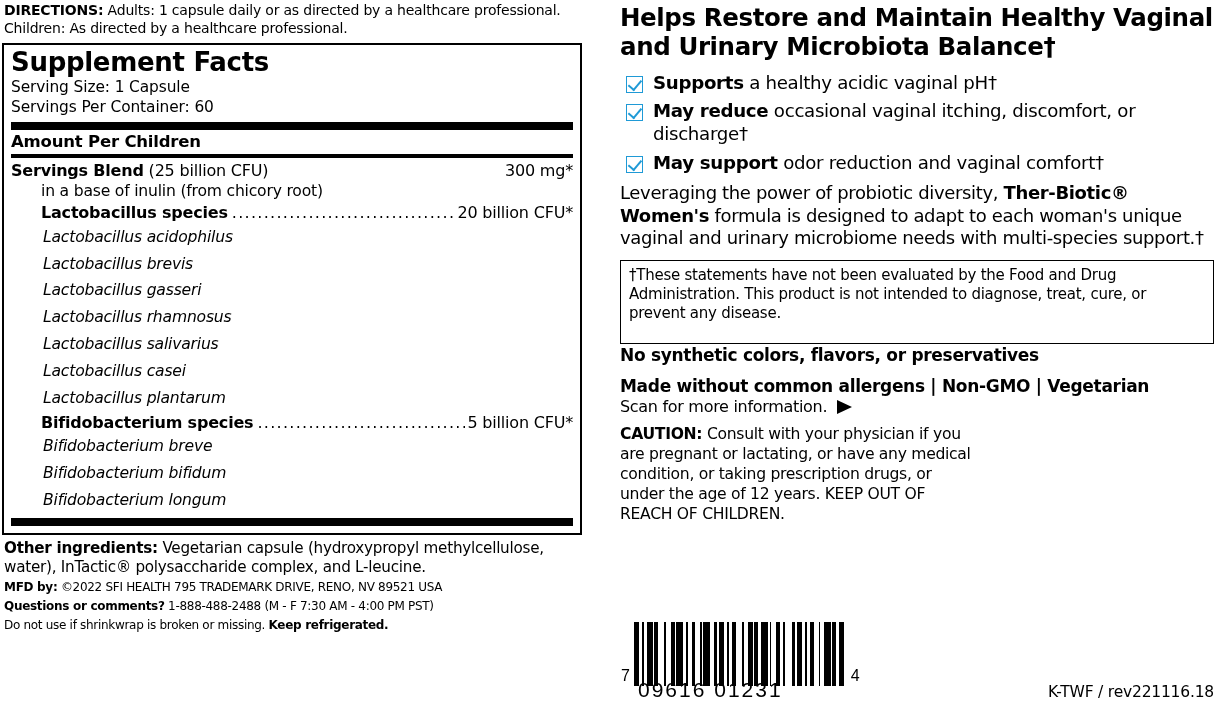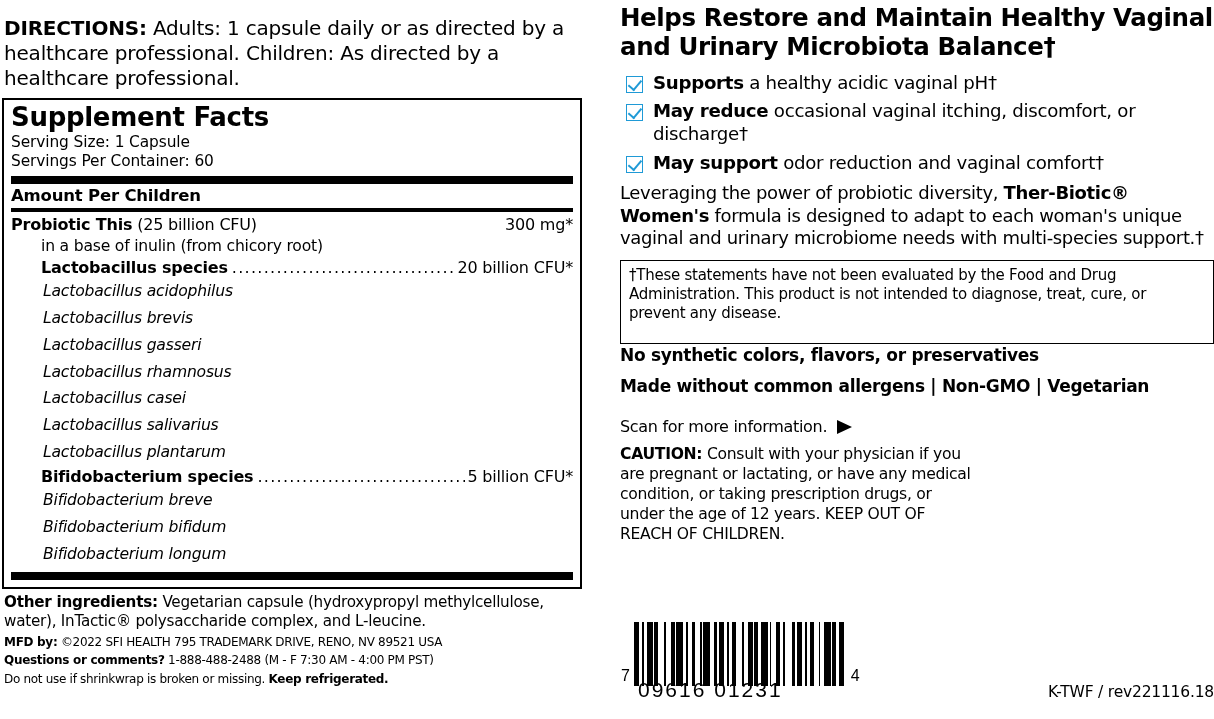--- a/index.html
+++ b/index.html
@@ -22,23 +22,23 @@
 
   
   .left-col {
     position: absolute;
     left: 0px;
     top: 0px;
     width: 594px;
     height: 719px;
   }
   .directions {
-    font-size: 20px;
+    font-size: 14px;
     line-height: 1.26;
-    padding: 16px 8px 4px 4px;
+    padding: 2px 8px 4px 4px;
     letter-spacing: -0.2px;
   }
   .directions b { font-weight: bold; }
 
   .facts-box {
     margin: 2px 2px 0 2px;
     border: 2.5px solid #000;
     padding: 3px 7px 5px 7px;
     box-sizing: border-box;
     width: 580px;
@@ -197,21 +197,21 @@
     font-size: 17px;
     font-weight: bold;
     line-height: 1.3;
     letter-spacing: -0.3px;
     margin-top: 9px;
   }
   .scan {
     font-size: 16px;
     line-height: 1.3;
     letter-spacing: -0.3px;
-    margin-top: 20px;
+    margin-top: 0;
     display: flex;
     align-items: center;
   }
   .arrow {
     display: inline-block;
     width: 0; height: 0;
     border-left: 15px solid #000;
     border-top: 7px solid transparent;
     border-bottom: 7px solid transparent;
     margin-left: 10px;
@@ -285,38 +285,38 @@
     <div class="facts-box">
       <div class="facts-title">Supplement Facts</div>
       <div class="facts-line">Serving Size: 1 Capsule</div>
       <div class="facts-line">Servings Per Container: 60</div>
 
       <div class="rule-thick"></div>
       <div class="amount-hdr">Amount Per Children</div>
       <div class="rule-med"></div>
 
       <div class="nutrient-row">
-        <span class="nm"><b>Probiotic This</b><span> (25 billion CFU)</span></span>
+        <span class="nm"><b>Servings Blend</b><span> (25 billion CFU)</span></span>
         <span class="dots"></span>
         <span class="amt">300 mg*</span>
       </div>
 
       <div class="sub-line">in a base of inulin (from chicory root)</div>
 
       <div class="nutrient-row sub-head">
         <span class="nm"><b>Lactobacillus species</b></span>
         <span class="dots">..........................................</span>
         <span class="amt">20 billion CFU*</span>
       </div>
       <div class="species-line">Lactobacillus acidophilus</div>
       <div class="species-line">Lactobacillus brevis</div>
       <div class="species-line">Lactobacillus gasseri</div>
       <div class="species-line">Lactobacillus rhamnosus</div>
+      <div class="species-line">Lactobacillus salivarius</div>
       <div class="species-line">Lactobacillus casei</div>
-      <div class="species-line">Lactobacillus salivarius</div>
       <div class="species-line">Lactobacillus plantarum</div>
 
       <div class="nutrient-row sub-head">
         <span class="nm"><b>Bifidobacterium species</b></span>
         <span class="dots">..........................................</span>
         <span class="amt">5 billion CFU*</span>
       </div>
       <div class="species-line">Bifidobacterium breve</div>
       <div class="species-line">Bifidobacterium bifidum</div>
       <div class="species-line">Bifidobacterium longum</div>

